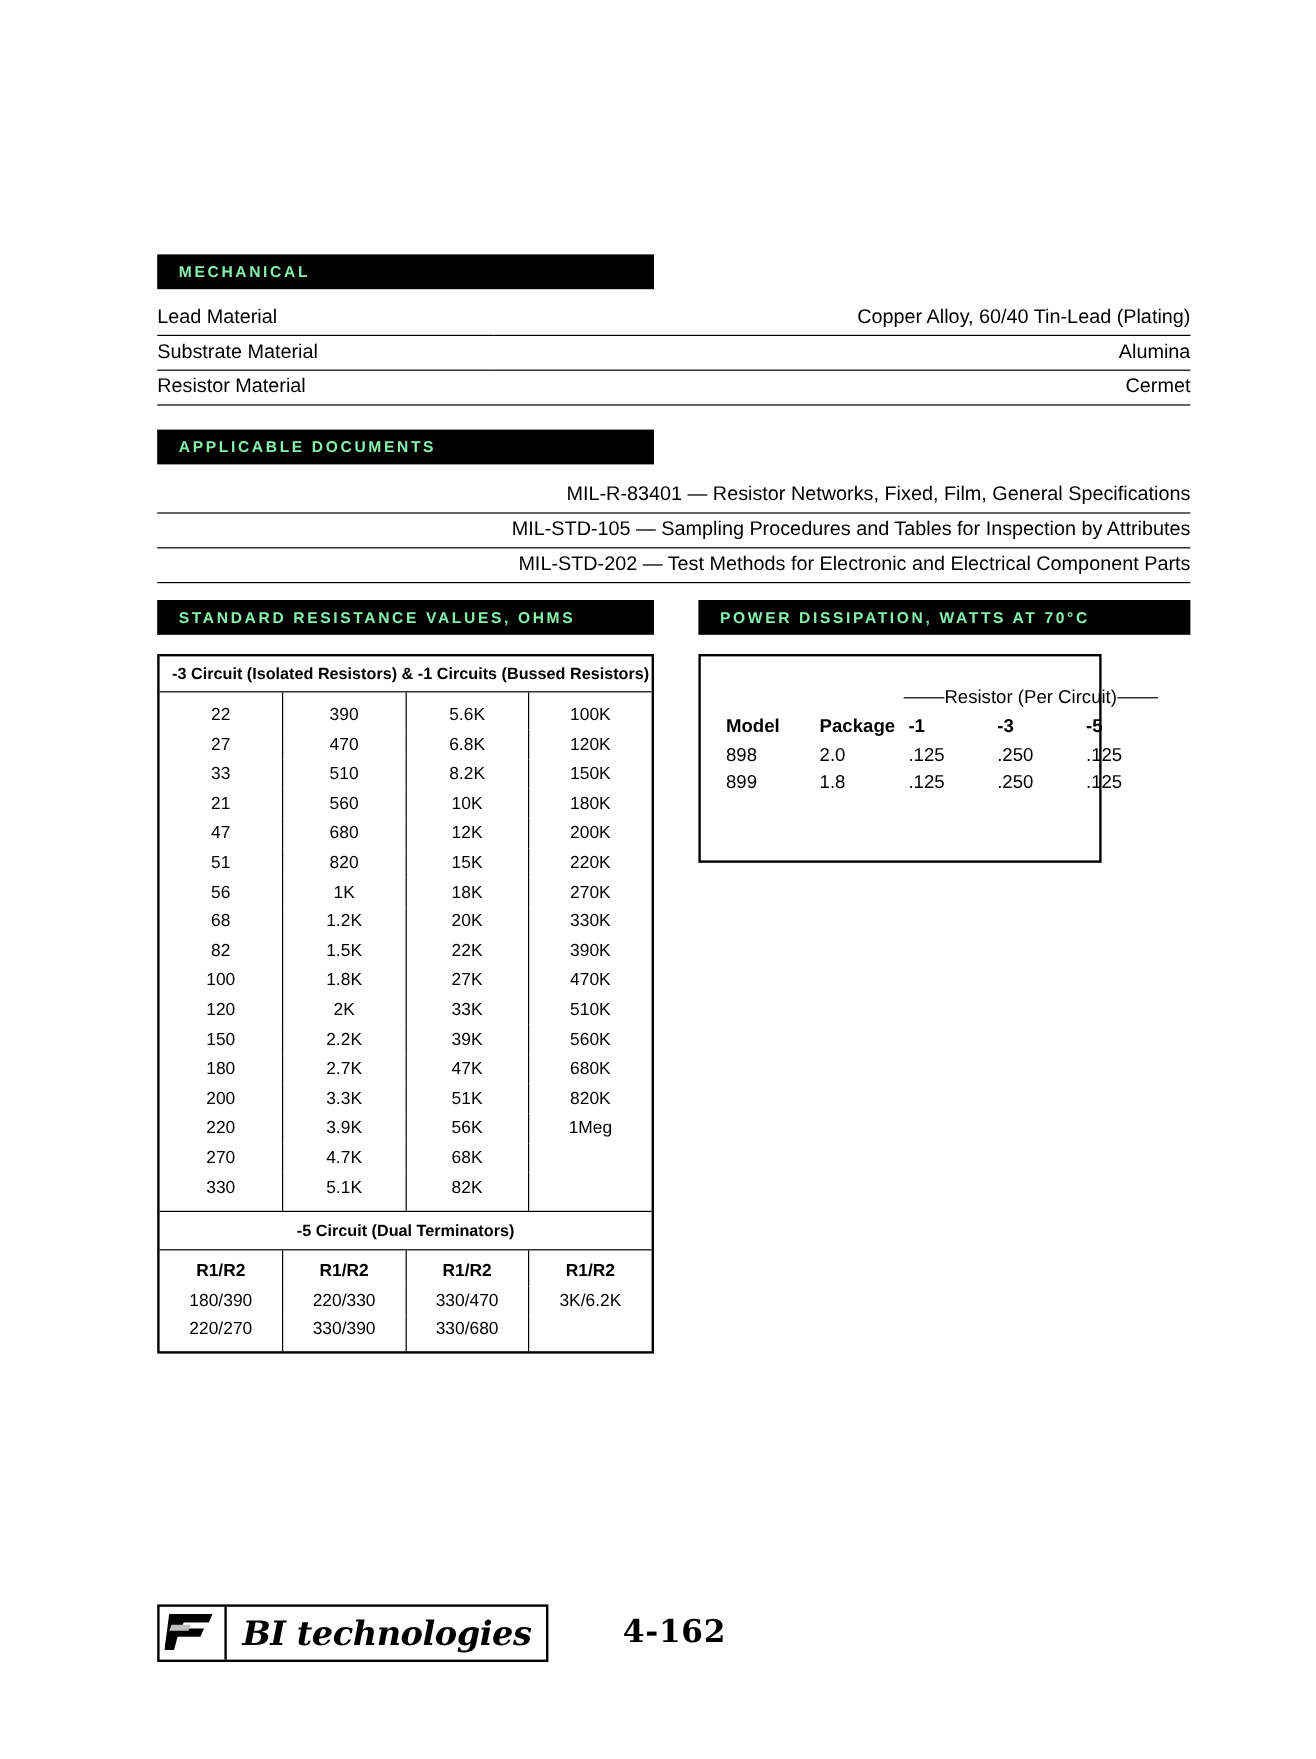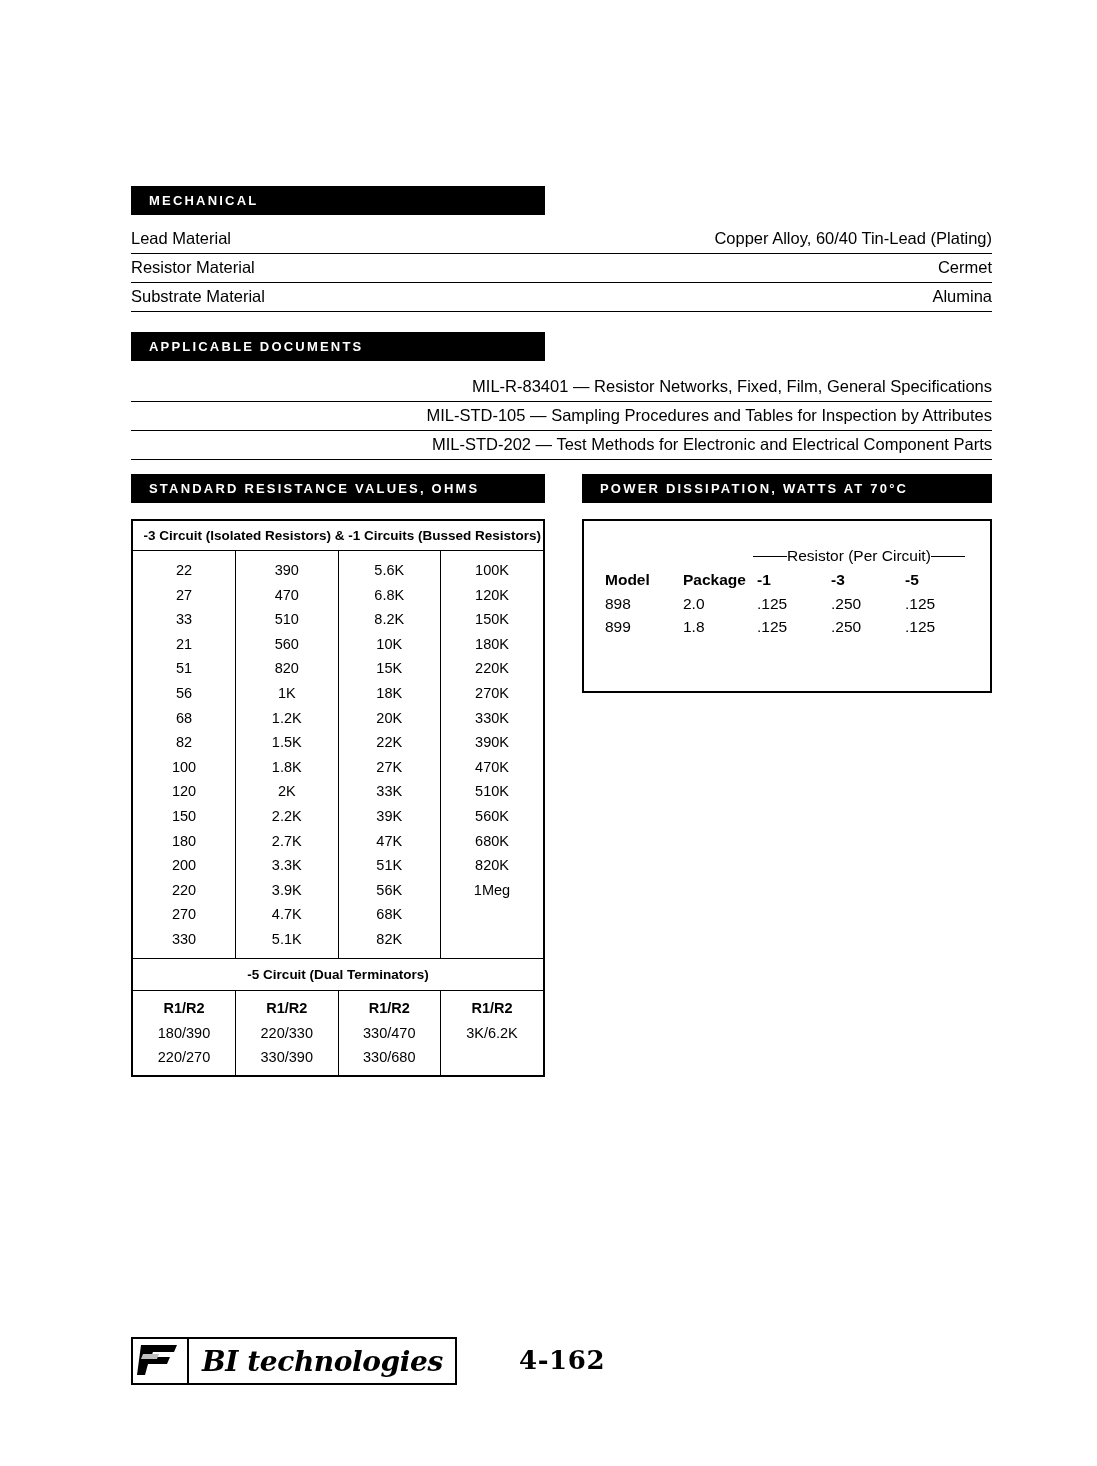--- a/index.html
+++ b/index.html
@@ -18,26 +18,27 @@
   .page {
     position: absolute;
     left: 0; top: 0;
     width: 1097px;
     height: 1466px;
   }
 
   
   .bar {
     background: #000000;
-    color: #ffffff;
+    color: #86efac;
     font-weight: bold;
     font-size: 13px;
     letter-spacing: 2.2px;
     padding: 7px 0 7px 18px;
     box-sizing: border-box;
+    margin-top: 26px;
   }
 
   
   .mech-wrap {
     position: absolute;
     left: 131px;
     top: 186px;
     width: 861px;
   }
   .mech-bar { width: 414px; }
@@ -144,21 +145,21 @@
   .pwr-wrap {
     position: absolute;
     left: 582px;
     top: 474px;
     width: 410px;
   }
   .pwr-bar { width: 410px; }
   .pwr-box {
     margin-top: 16px;
     border: 2px solid #000;
-    width: 410px;
+    width: 336px;
     height: 174px;
     box-sizing: border-box;
     position: relative;
   }
   .pwr-inner {
     position: absolute;
     left: 21px;
     top: 26px;
     width: 370px;
   }
@@ -260,26 +261,26 @@
 
   <div class="mech-wrap">
     <div class="bar mech-bar">MECHANICAL</div>
     <table class="spec-table">
       <tbody>
         <tr>
           <td class="left">Lead Material</td>
           <td class="right">Copper Alloy, 60/40 Tin-Lead (Plating)</td>
         </tr>
         <tr>
+          <td class="left">Substrate Material</td>
+          <td class="right">Alumina</td>
+        </tr>
+        <tr>
           <td class="left">Resistor Material</td>
           <td class="right">Cermet</td>
-        </tr>
-        <tr>
-          <td class="left">Substrate Material</td>
-          <td class="right">Alumina</td>
         </tr>
       </tbody>
     </table>
   </div>
 
   <div class="docs-wrap">
     <div class="bar docs-bar">APPLICABLE DOCUMENTS</div>
     <table class="docs-table">
       <tbody>
         <tr>
@@ -317,20 +318,26 @@
             <td>33</td>
             <td>510</td>
             <td>8.2K</td>
             <td>150K</td>
           </tr>
           <tr>
             <td>21</td>
             <td>560</td>
             <td>10K</td>
             <td>180K</td>
+          </tr>
+          <tr>
+            <td>47</td>
+            <td>680</td>
+            <td>12K</td>
+            <td>200K</td>
           </tr>
           <tr>
             <td>51</td>
             <td>820</td>
             <td>15K</td>
             <td>220K</td>
           </tr>
           <tr>
             <td>56</td>
             <td>1K</td>

